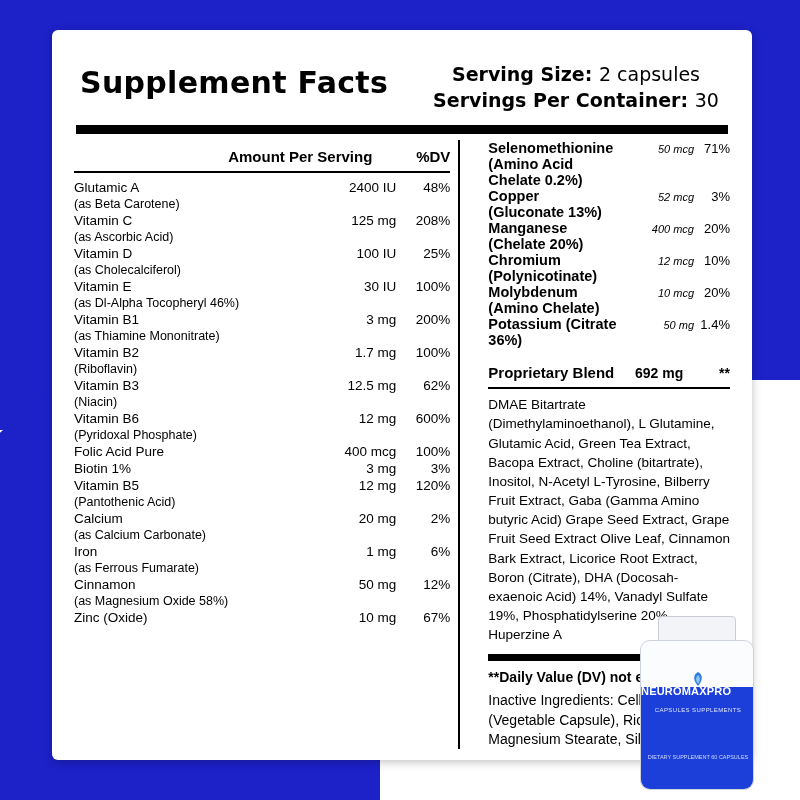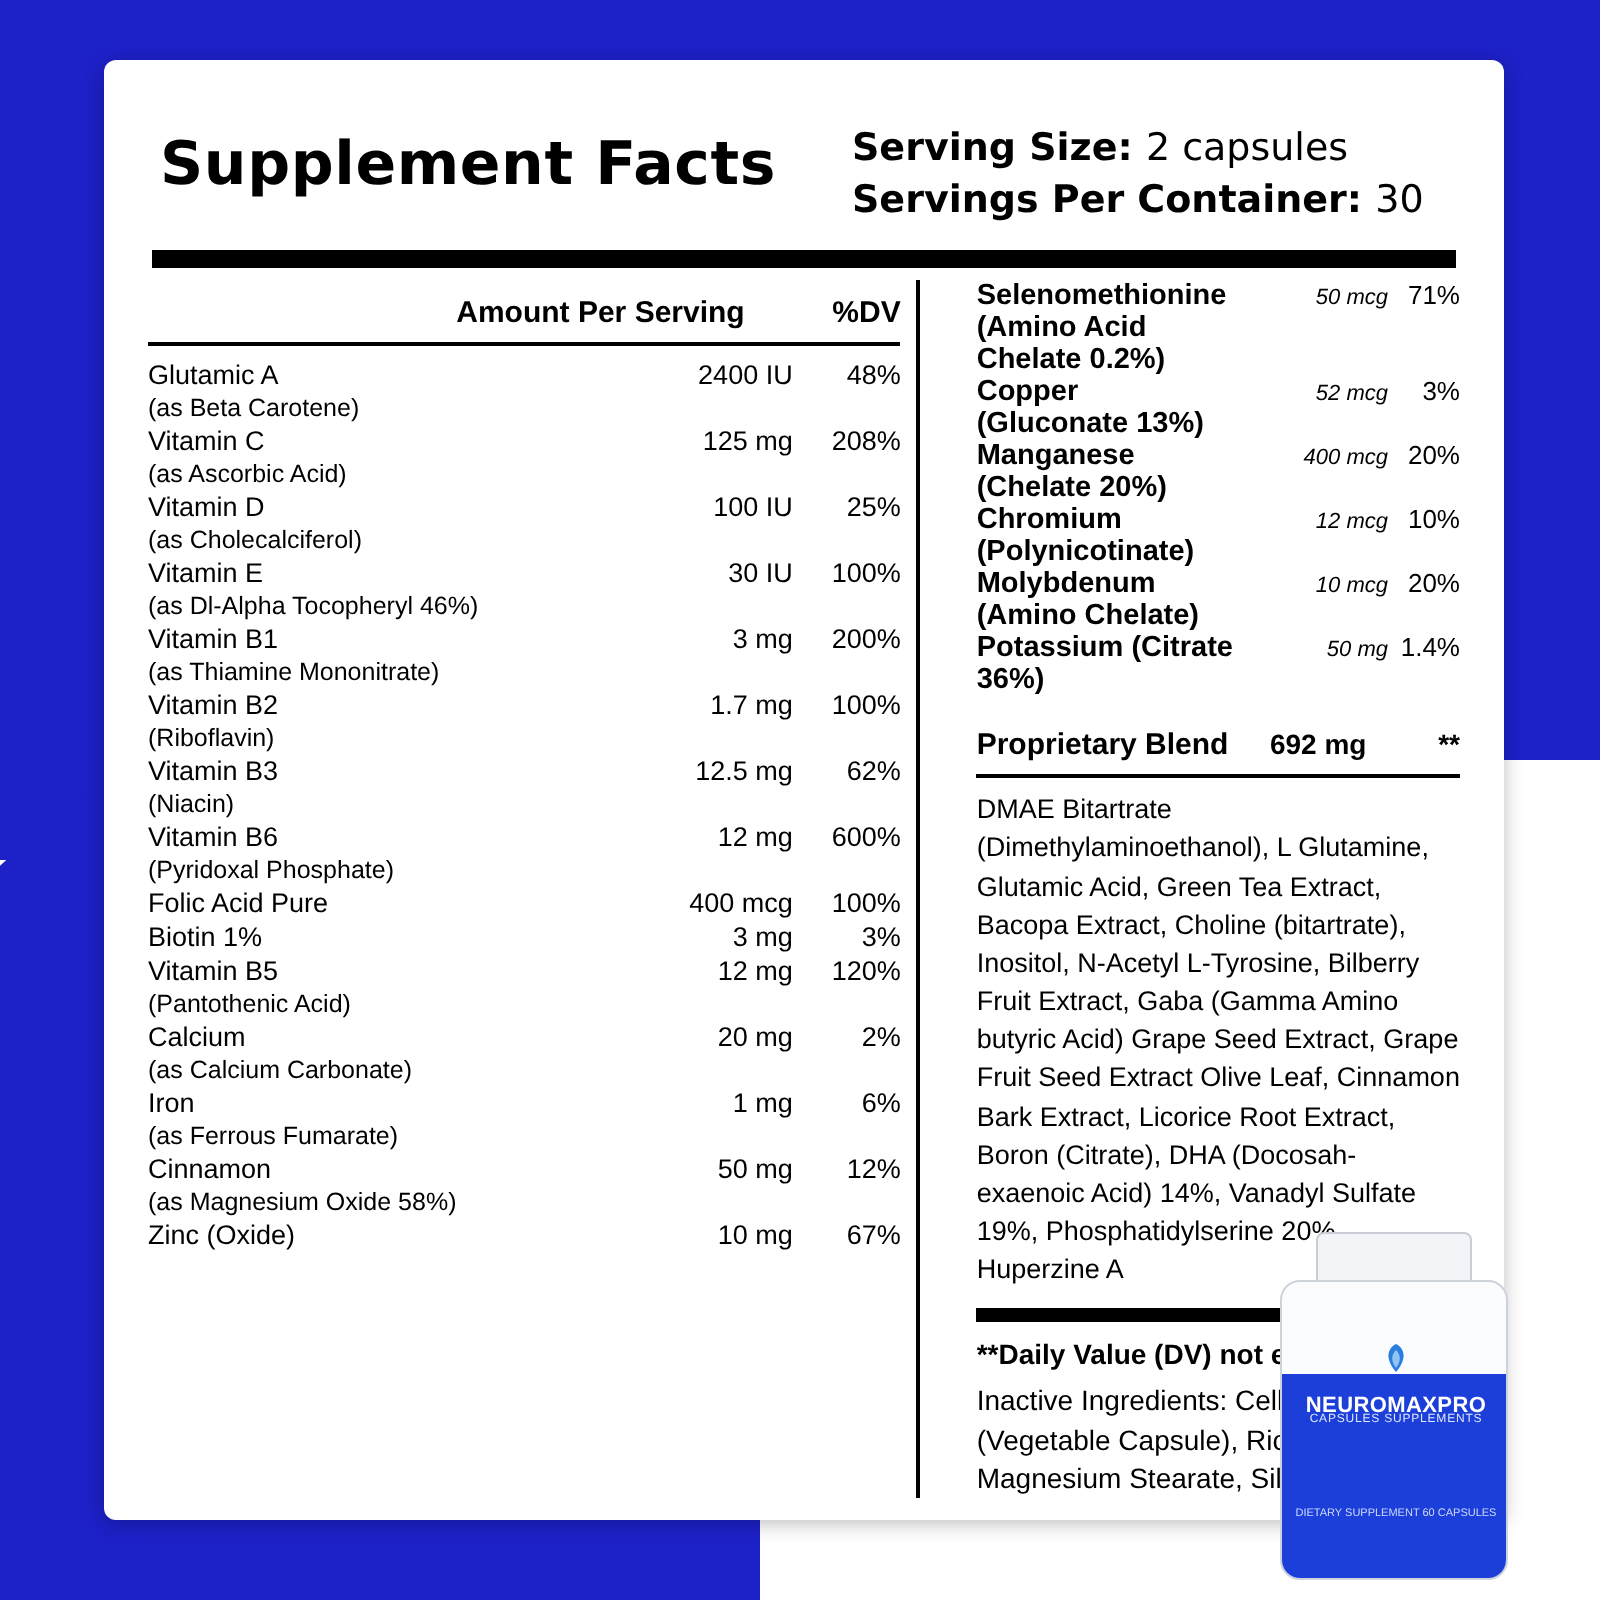--- a/index.html
+++ b/index.html
@@ -68,20 +68,21 @@
     padding-top: 10px;
     min-width: 300px;
   }
   .serving-line {
     font-family: "DejaVu Sans", sans-serif;
     font-size: 19px;
     font-weight: bold;
     color: #000;
     line-height: 1.35;
     white-space: nowrap;
+    text-align: center;
   }
   .serving-line .val {
     font-weight: normal;
   }
 
   .rule-thick {
     height: 9px;
     background: #000;
     margin: 12px 2px 0 2px;
   }
@@ -188,23 +189,22 @@
     overflow: hidden;
   }
   .bottle-blue {
     position: absolute;
     left: 0; top: 46px;
     width: 114px; height: 104px;
     background: #1b3fd8;
   }
   .bottle-brand {
     position: absolute;
-    left: 0; top: 56px;
+    left: 0; top: 44px;
     width: 114px;
-    text-align: center;
     color: #fff;
     font-size: 11px;
     font-weight: bold;
     letter-spacing: 0.2px;
   }
   .bottle-sub {
     position: absolute;
     left: 0; top: 66px;
     width: 114px;
     text-align: center;

